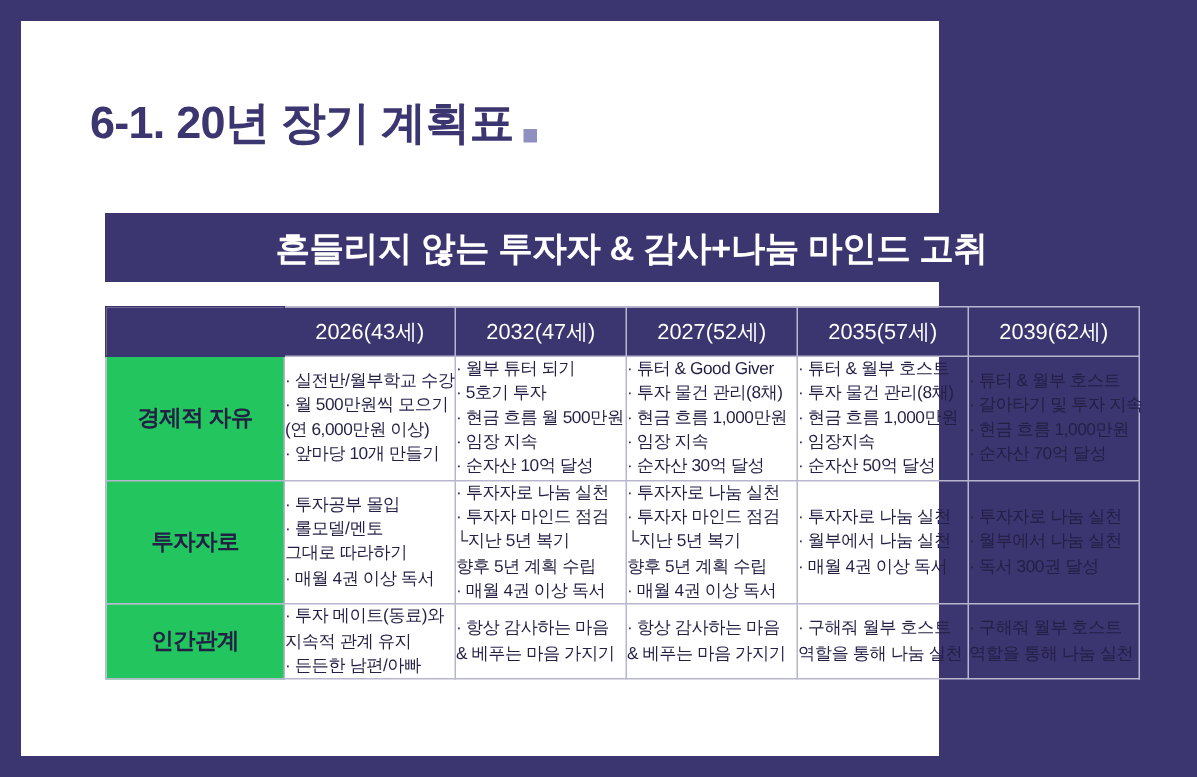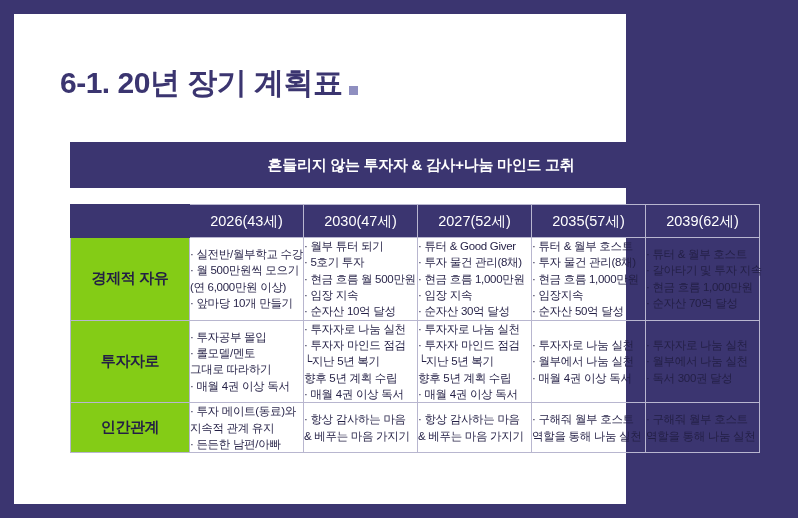--- a/index.html
+++ b/index.html
@@ -49,21 +49,21 @@
     top: 128px;
     width: 658px;
     height: 46px;
     background: #3b3570;
     display: flex;
     align-items: center;
     justify-content: center;
   }
   .banner-text {
     color: #ffffff;
-    font-size: 15px;
+    font-size: 23px;
     font-weight: bold;
     letter-spacing: -0.3px;
     margin-left: 44px;
   }
   table.plan {
     position: absolute;
     left: 56px;
     top: 190px;
     width: 690px;
     border-collapse: collapse;
@@ -84,21 +84,21 @@
     font-size: 14.5px;
     font-weight: normal;
     text-align: center;
     border: 1px solid #3b3570;
   }
   .hdr-corner {
     background: #3b3570 !important;
     border: 1px solid #3b3570 !important;
   }
   .rowlabel {
-    background: #84cc16;
+    background: #22c55e;
     text-align: center;
     font-size: 15px;
     font-weight: bold;
     color: #231f45;
     letter-spacing: -0.4px;
   }
   .cell {
     padding: 7px 6px 7px 10px;
     font-size: 11.5px;
     color: #231f45;
@@ -127,21 +127,21 @@
 
   <div class="banner">
     <div class="banner-text">흔들리지 않는 투자자 &amp; 감사+나눔 마인드 고취</div>
   </div>
 
   <table class="plan">
     <thead>
       <tr class="hdr-row">
         <th class="hdr-corner col-head"></th>
         <th>2026(43세)</th>
-        <th>2030(47세)</th>
+        <th>2032(47세)</th>
         <th>2027(52세)</th>
         <th>2035(57세)</th>
         <th>2039(62세)</th>
       </tr>
     </thead>
     <tbody>
         <tr>
           <td class="rowlabel col-head">경제적 자유</td>
           <td class="cell">
             <ul>

